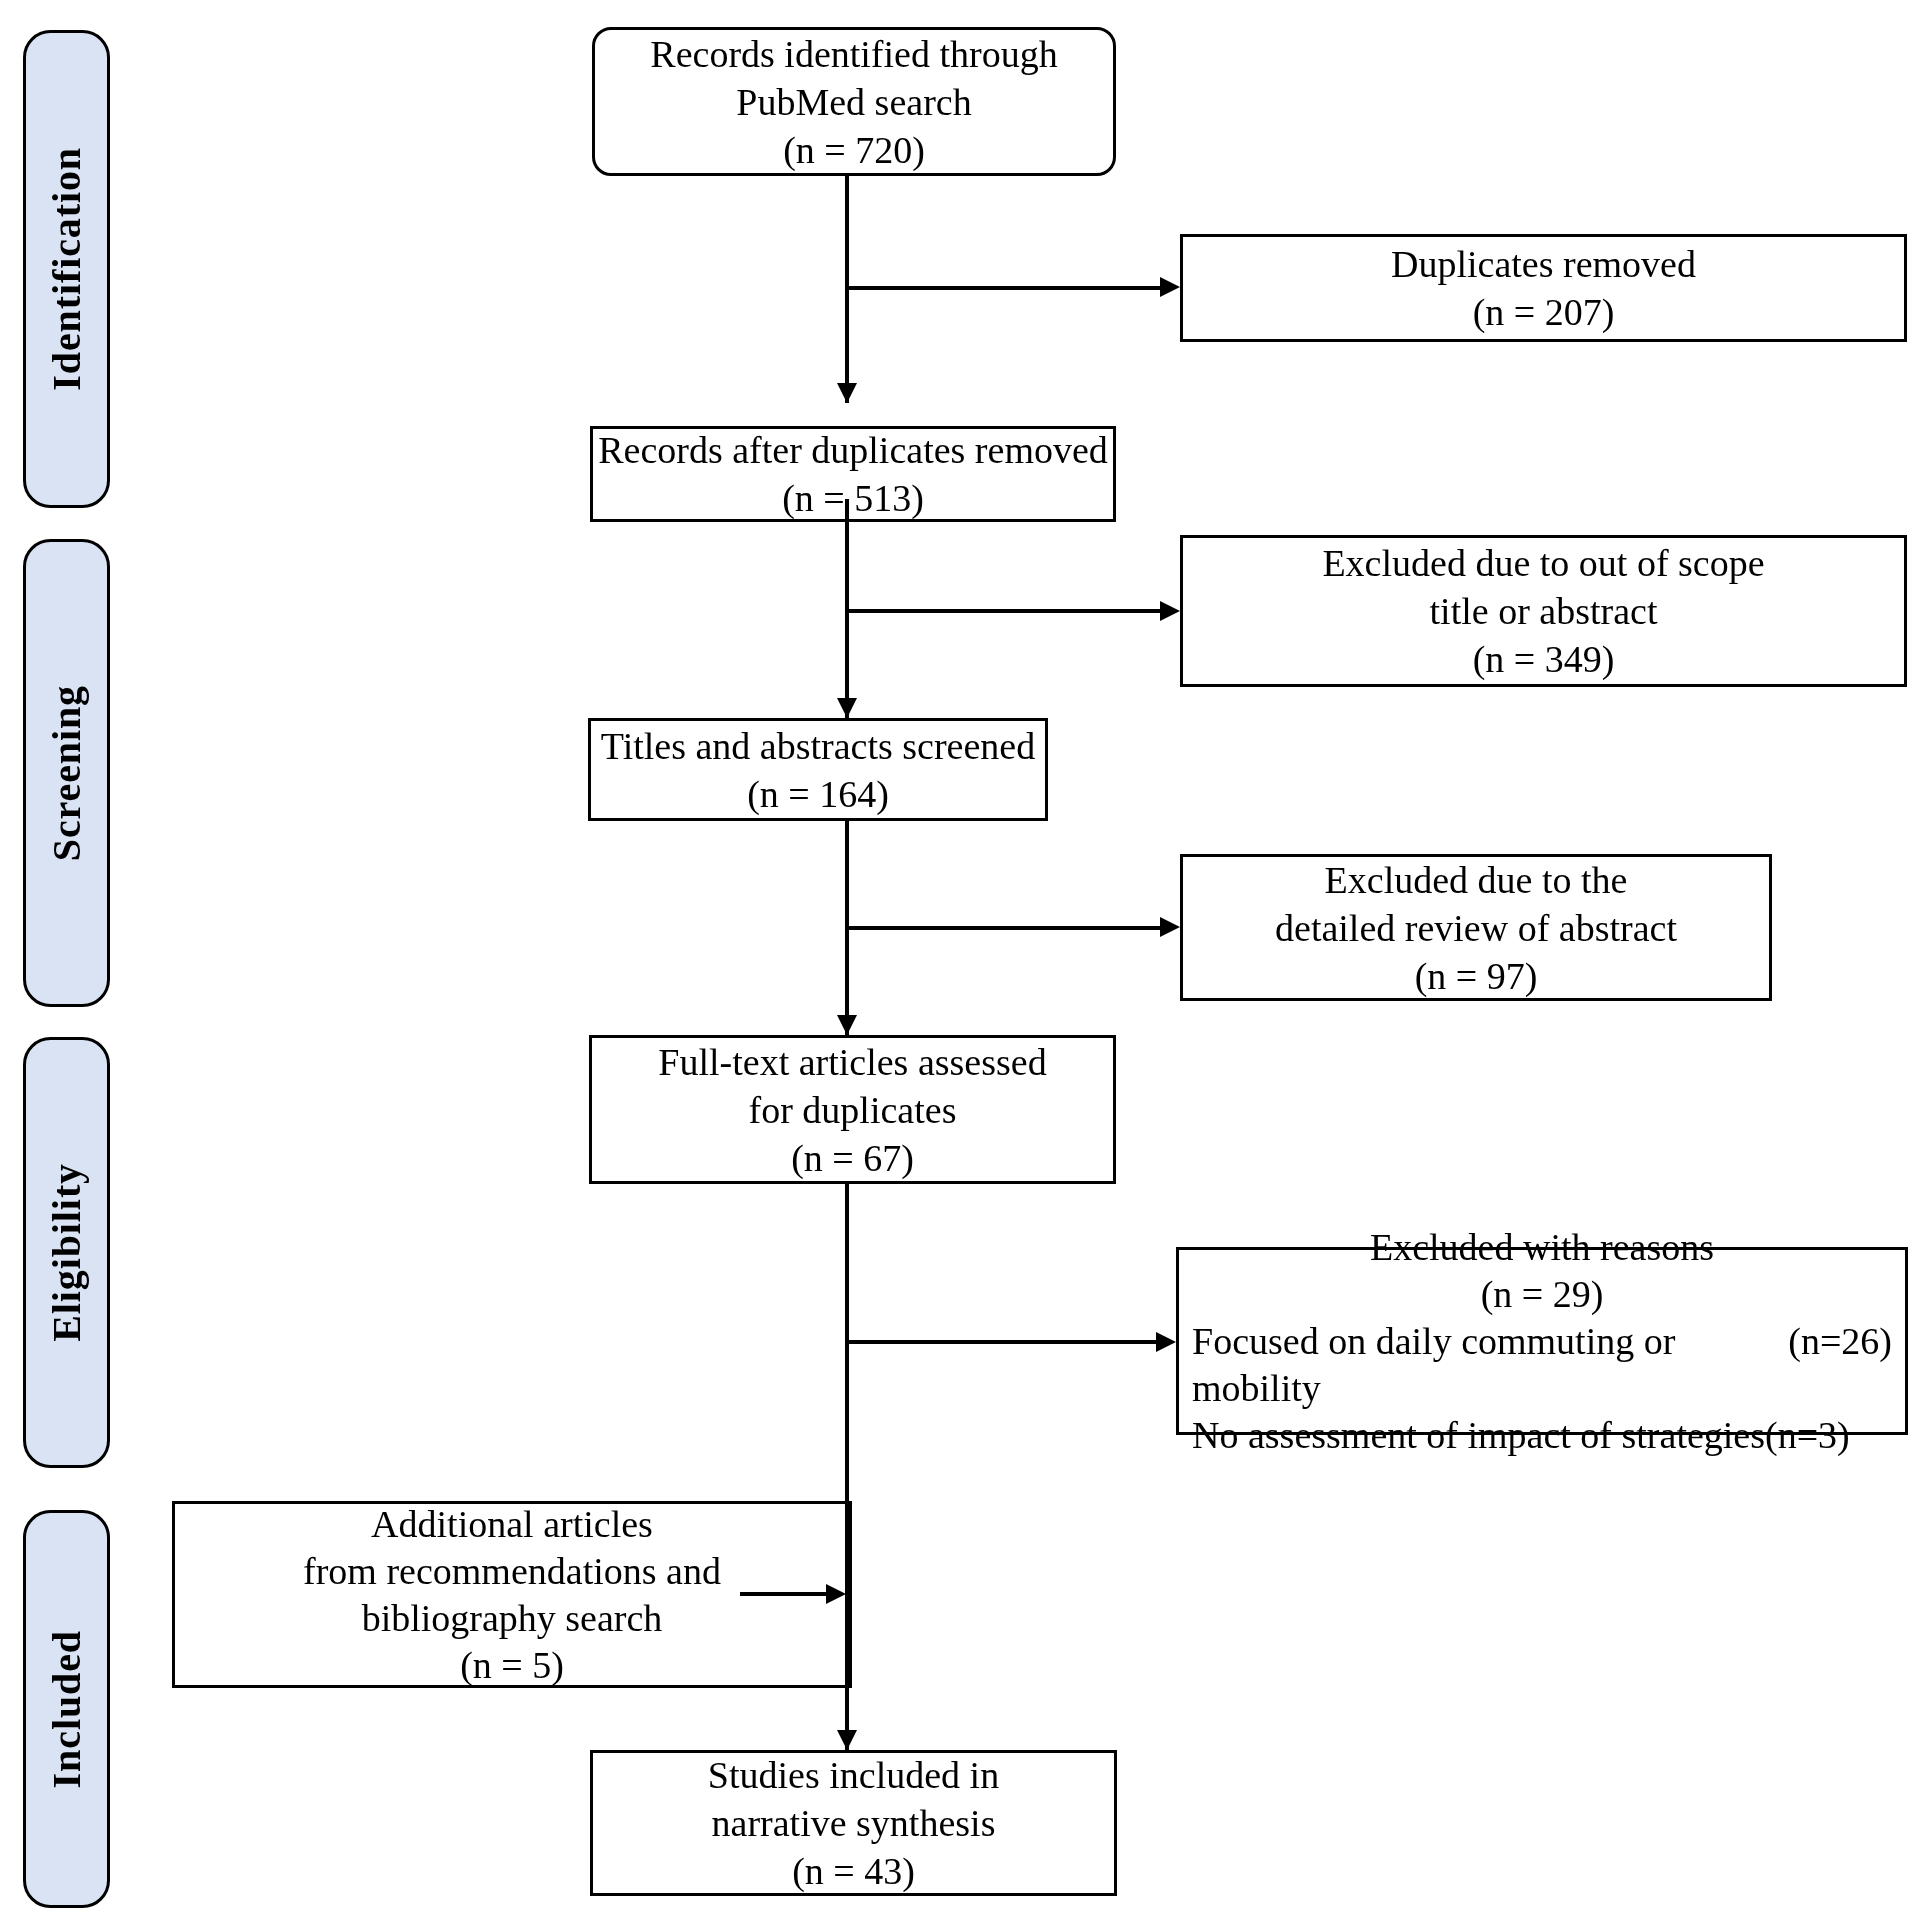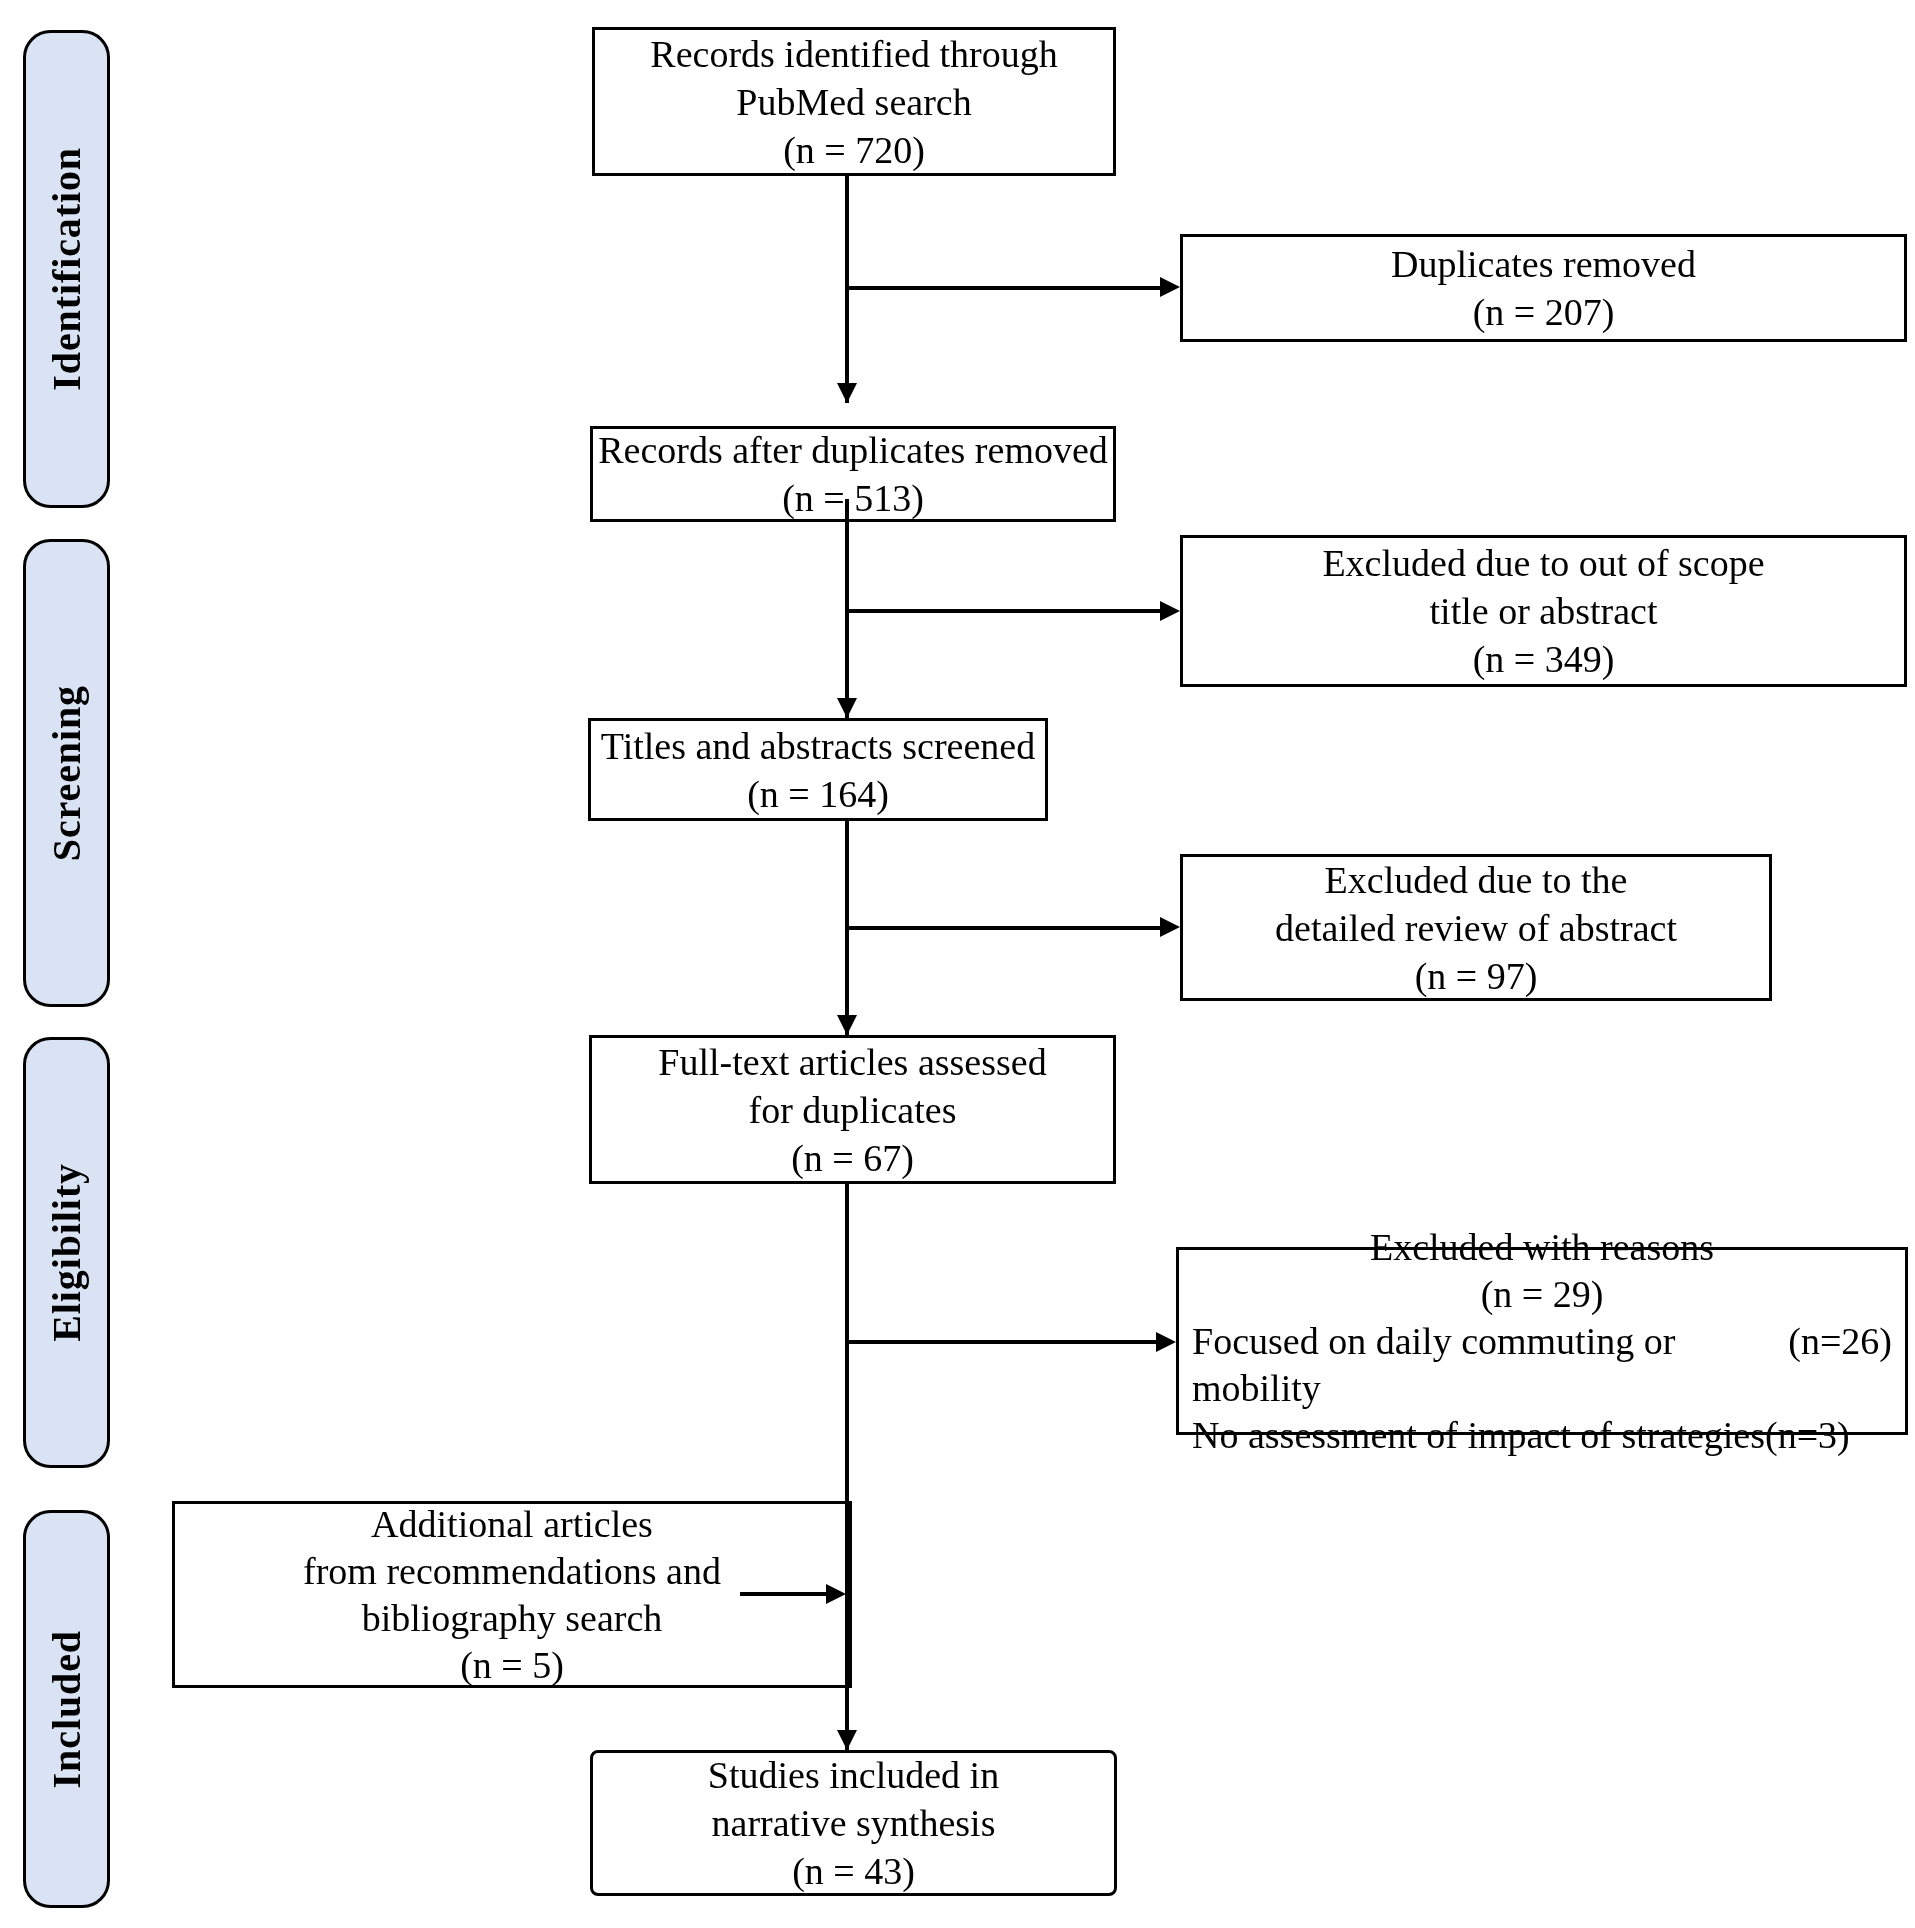--- a/index.html
+++ b/index.html
@@ -96,21 +96,21 @@
   <div class="stage" style="top:539px;height:468px;">
     <span class="vlabel">Screening</span>
   </div>
   <div class="stage" style="top:1037px;height:431px;">
     <span class="vlabel">Eligibility</span>
   </div>
   <div class="stage" style="top:1510px;height:398px;">
     <span class="vlabel">Included</span>
   </div>
 
-  <div class="box" style="left:592px;top:27px;width:524px;height:149px;">
+  <div class="box" style="left:592px;top:27px;width:524px;height:149px;border-radius:19px;">
     <div class="ln">Records identified through</div>
     <div class="ln">PubMed search</div>
     <div class="ln">(n = 720)</div>
   </div>
 
   <div class="box" style="left:590px;top:403px;width:526px;height:96px;margin-top:23px;">
     <div class="ln">Records after duplicates removed</div>
     <div class="ln">(n = 513)</div>
   </div>
 
@@ -118,21 +118,21 @@
     <div class="ln">Titles and abstracts screened</div>
     <div class="ln">(n = 164)</div>
   </div>
 
   <div class="box" style="left:589px;top:1035px;width:527px;height:149px;">
     <div class="ln">Full-text articles assessed</div>
     <div class="ln">for duplicates</div>
     <div class="ln">(n = 67)</div>
   </div>
 
-  <div class="box" style="left:590px;top:1750px;width:527px;height:146px;border-radius:8px;">
+  <div class="box" style="left:590px;top:1750px;width:527px;height:146px;">
     <div class="ln">Studies included in</div>
     <div class="ln">narrative synthesis</div>
     <div class="ln">(n = 43)</div>
   </div>
 
   <div class="box" style="left:1180px;top:234px;width:727px;height:108px;">
     <div class="ln">Duplicates removed</div>
     <div class="ln">(n = 207)</div>
   </div>
 

